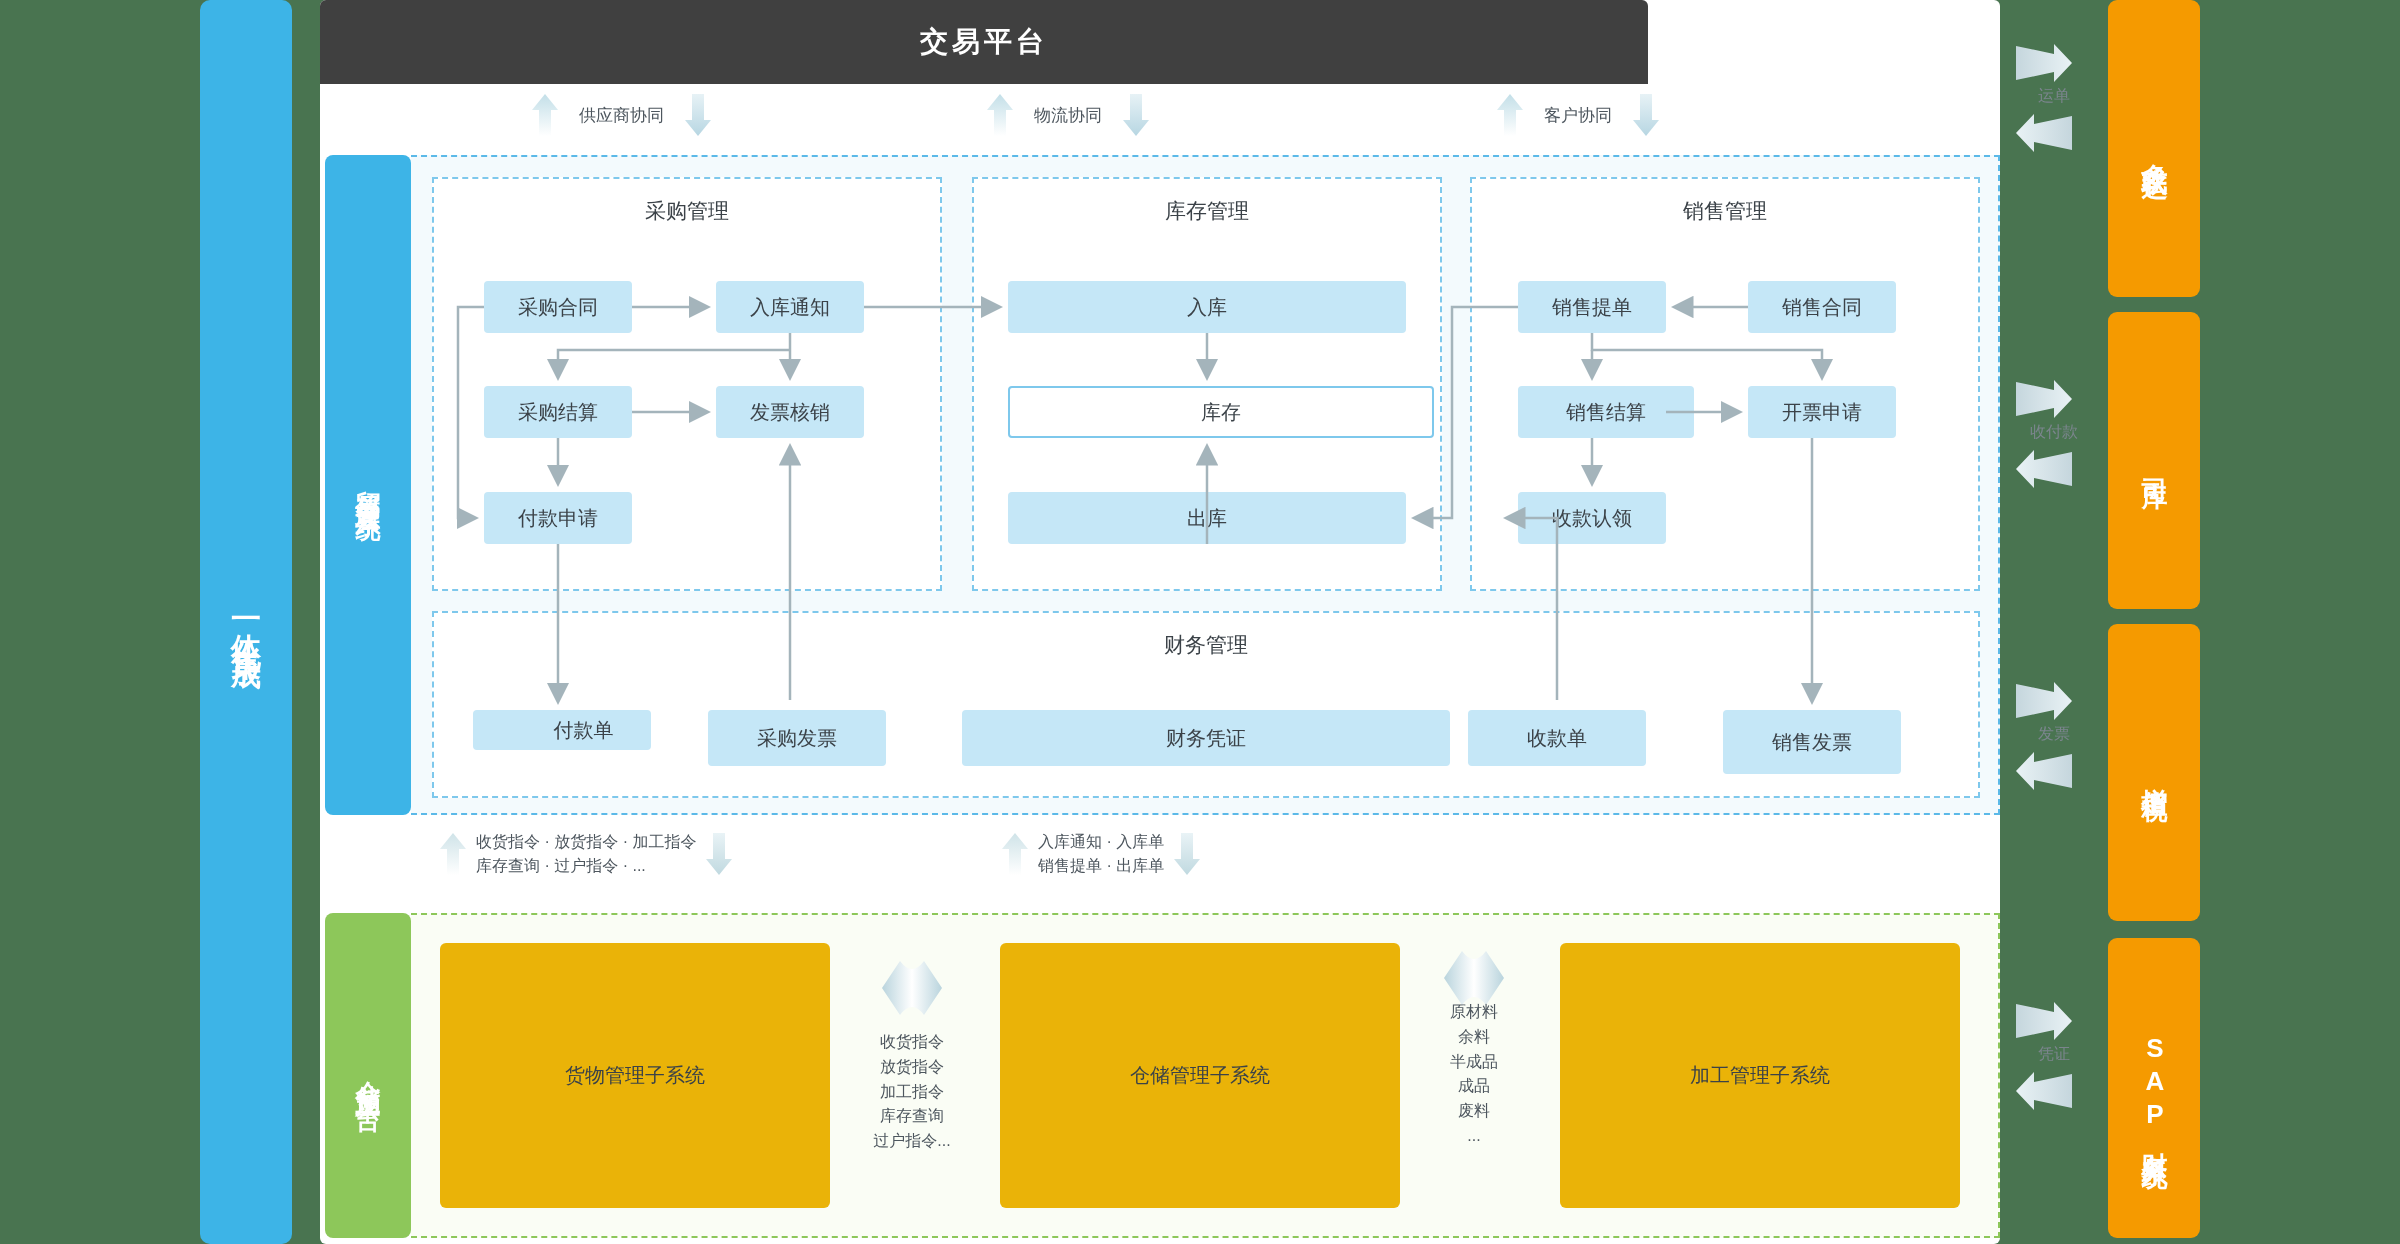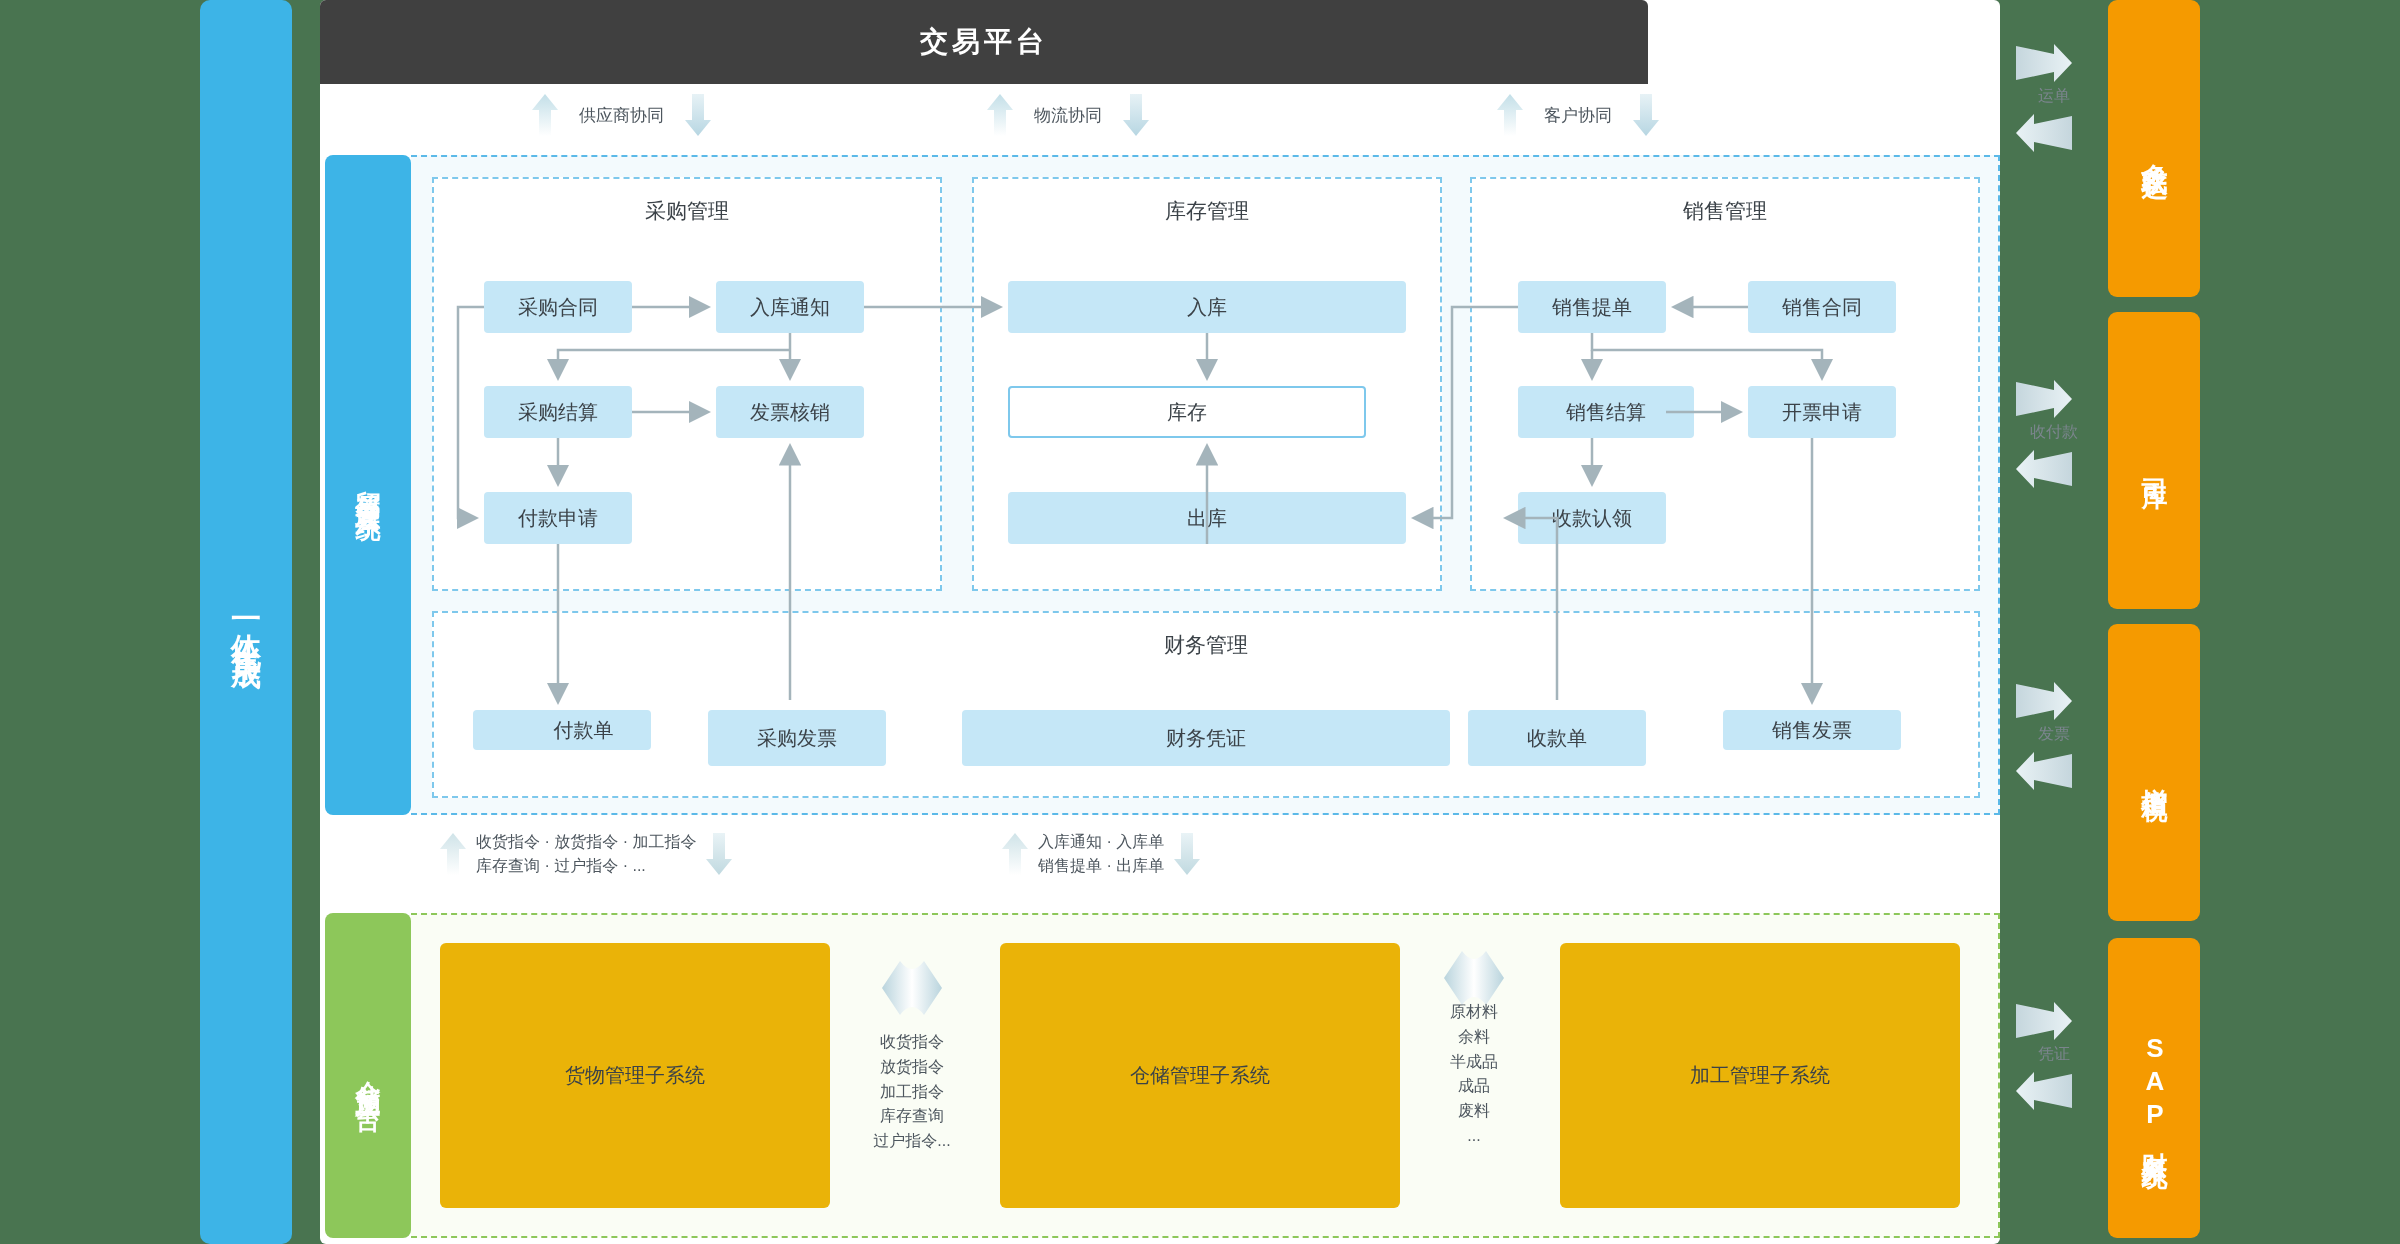--- a/index.html
+++ b/index.html
@@ -201,40 +201,40 @@
 <div class="node" style="left:484px;top:281px;width:148px;height:52px;">采购合同</div>
 <div class="node" style="left:716px;top:281px;width:148px;height:52px;">入库通知</div>
 <div class="node" style="left:484px;top:386px;width:148px;height:52px;">采购结算</div>
 <div class="node" style="left:716px;top:386px;width:148px;height:52px;">发票核销</div>
 <div class="node" style="left:484px;top:492px;width:148px;height:52px;">付款申请</div>
 
 <div class="module" style="left:972px;top:177px;width:470px;height:414px;">
   <div class="module-title">库存管理</div>
 </div>
 <div class="node" style="left:1008px;top:281px;width:398px;height:52px;">入库</div>
-<div class="node hollow" style="left:1008px;top:386px;width:358px;height:52px;">库存</div>
+<div class="node hollow" style="left:1008px;top:386px;width:426px;height:52px;">库存</div>
 <div class="node" style="left:1008px;top:492px;width:398px;height:52px;">出库</div>
 
 <div class="module" style="left:1470px;top:177px;width:510px;height:414px;">
   <div class="module-title">销售管理</div>
 </div>
 <div class="node" style="left:1518px;top:281px;width:148px;height:52px;">销售提单</div>
 <div class="node" style="left:1748px;top:281px;width:148px;height:52px;">销售合同</div>
 <div class="node" style="left:1518px;top:386px;width:176px;height:52px;">销售结算</div>
 <div class="node" style="left:1748px;top:386px;width:148px;height:52px;">开票申请</div>
 <div class="node" style="left:1518px;top:492px;width:148px;height:52px;">收款认领</div>
 
 <div class="module" style="left:432px;top:611px;width:1548px;height:187px;">
   <div class="module-title">财务管理</div>
 </div>
 <div class="node" style="left:473px;top:710px;width:178px;height:40px;padding-left:43px;">付款单</div>
 <div class="node" style="left:708px;top:710px;width:178px;height:56px;">采购发票</div>
 <div class="node" style="left:962px;top:710px;width:488px;height:56px;">财务凭证</div>
 <div class="node" style="left:1468px;top:710px;width:178px;height:56px;">收款单</div>
-<div class="node" style="left:1723px;top:710px;width:178px;height:40px;">销售发票</div>
+<div class="node" style="left:1723px;top:710px;width:178px;height:64px;">销售发票</div>
 
 <svg id="wires">
   <defs>
     <marker id="ah" markerWidth="9" markerHeight="9" refX="7" refY="4.5" orient="auto">
       <path d="M0,0 L9,4.5 L0,9 Z" fill="#a4b4bb"></path>
     </marker>
   </defs>
   <g fill="none" stroke="#a4b4bb" stroke-width="2.5" marker-end="url(#ah)">
 
     <path d="M632,307 L706,307"></path>

